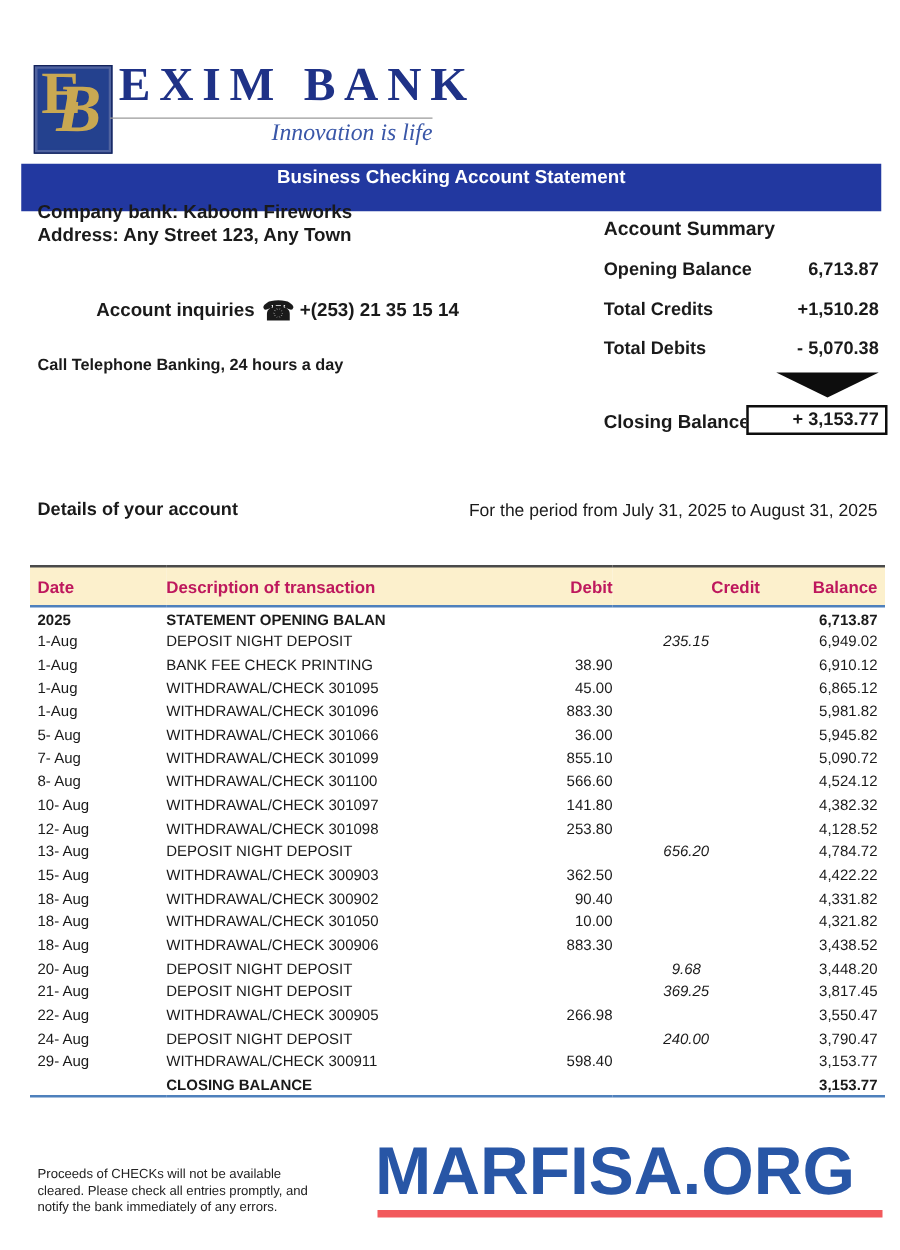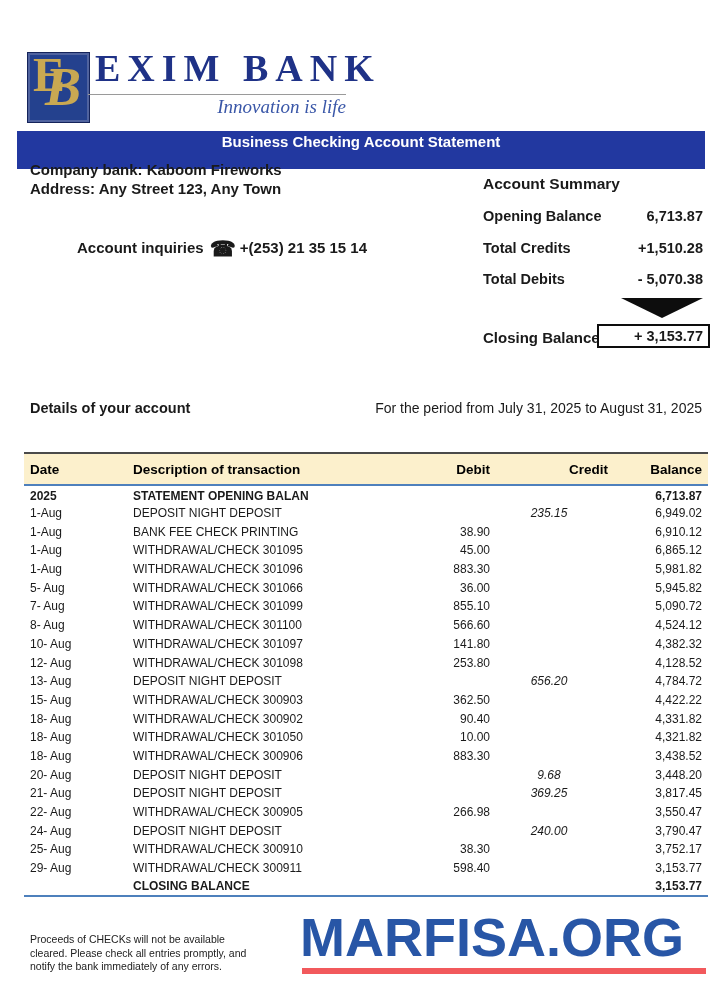--- a/index.html
+++ b/index.html
@@ -79,21 +79,21 @@
     position:absolute; left:24px; top:452px; width:684px;
     border-collapse:collapse; table-layout:fixed; font-size:12px;
   }
   .tx-table col.w-date { width:109px; }
   .tx-table col.w-desc { width:175px; }
   .tx-table col.w-debit { width:182px; }
   .tx-table col.w-credit { width:118px; }
   .tx-table col.w-balance { width:100px; }
   .tx-table thead th {
     background:var(--header_cream); height:32px; font-size:13.5px; font-weight:bold;
-    border-top:2px solid #4a4a4a; border-bottom:1px solid #6d6d6d; color:#000000;
+    border-top:2px solid #4a4a4a; border-bottom:1px solid #6d6d6d; color:#be185d;
   }
   .tx-table thead th.al { text-align:left; }
   .tx-table thead th.ar { text-align:right; }
   .tx-table thead th.c-date { padding-left:6px; }
   .tx-table thead th.c-balance { padding-right:6px; }
   .tx-table tbody tr { height:18.7px; }
   .tx-table tbody tr:first-child td { border-top:2px solid var(--rule_blue); padding-top:3px; }
   .tx-table tbody tr:last-child td { border-bottom:2px solid var(--rule_blue); }
   .tx-table td { vertical-align:middle; white-space:nowrap; overflow:hidden; }
   .tx-table td.c-date { padding-left:6px; text-align:left; }
@@ -127,20 +127,21 @@
 
   <div class="banner">Business Checking Account Statement</div>
 
   <div class="company-block">
     <div>Company bank: Kaboom Fireworks</div>
     <div>Address: Any Street 123, Any Town</div>
   </div>
   <div class="inquiries">
     <span>Account inquiries</span><span class="phone-icon">☎</span><span>+(253) 21 35 15 14</span>
   </div>
+  <div class="tel-banking">Call Telephone Banking, 24 hours a day</div>
 
   <div class="summary-title">Account Summary</div>
   <div class="sum-row sum-row-0">
     <span>Opening Balance</span>
     <span class="sum-val">6,713.87</span>
   </div>
   <div class="sum-row sum-row-1">
     <span>Total Credits</span>
     <span class="sum-val">+1,510.28</span>
   </div>
@@ -300,27 +301,20 @@
       <td class="c-balance">3,550.47</td>
     </tr>
         <tr>
       <td class="c-date">24- Aug</td>
       <td class="c-desc">DEPOSIT NIGHT DEPOSIT</td>
       <td class="c-debit"></td>
       <td class="c-credit">240.00</td>
       <td class="c-balance">3,790.47</td>
     </tr>
         <tr>
-      <td class="c-date">25- Aug</td>
-      <td class="c-desc">WITHDRAWAL/CHECK 300910</td>
-      <td class="c-debit">38.30</td>
-      <td class="c-credit"></td>
-      <td class="c-balance">3,752.17</td>
-    </tr>
-        <tr>
       <td class="c-date">29- Aug</td>
       <td class="c-desc">WITHDRAWAL/CHECK 300911</td>
       <td class="c-debit">598.40</td>
       <td class="c-credit"></td>
       <td class="c-balance">3,153.77</td>
     </tr>
         <tr class="bold-row">
       <td class="c-date"></td>
       <td class="c-desc">CLOSING BALANCE</td>
       <td class="c-debit"></td>

